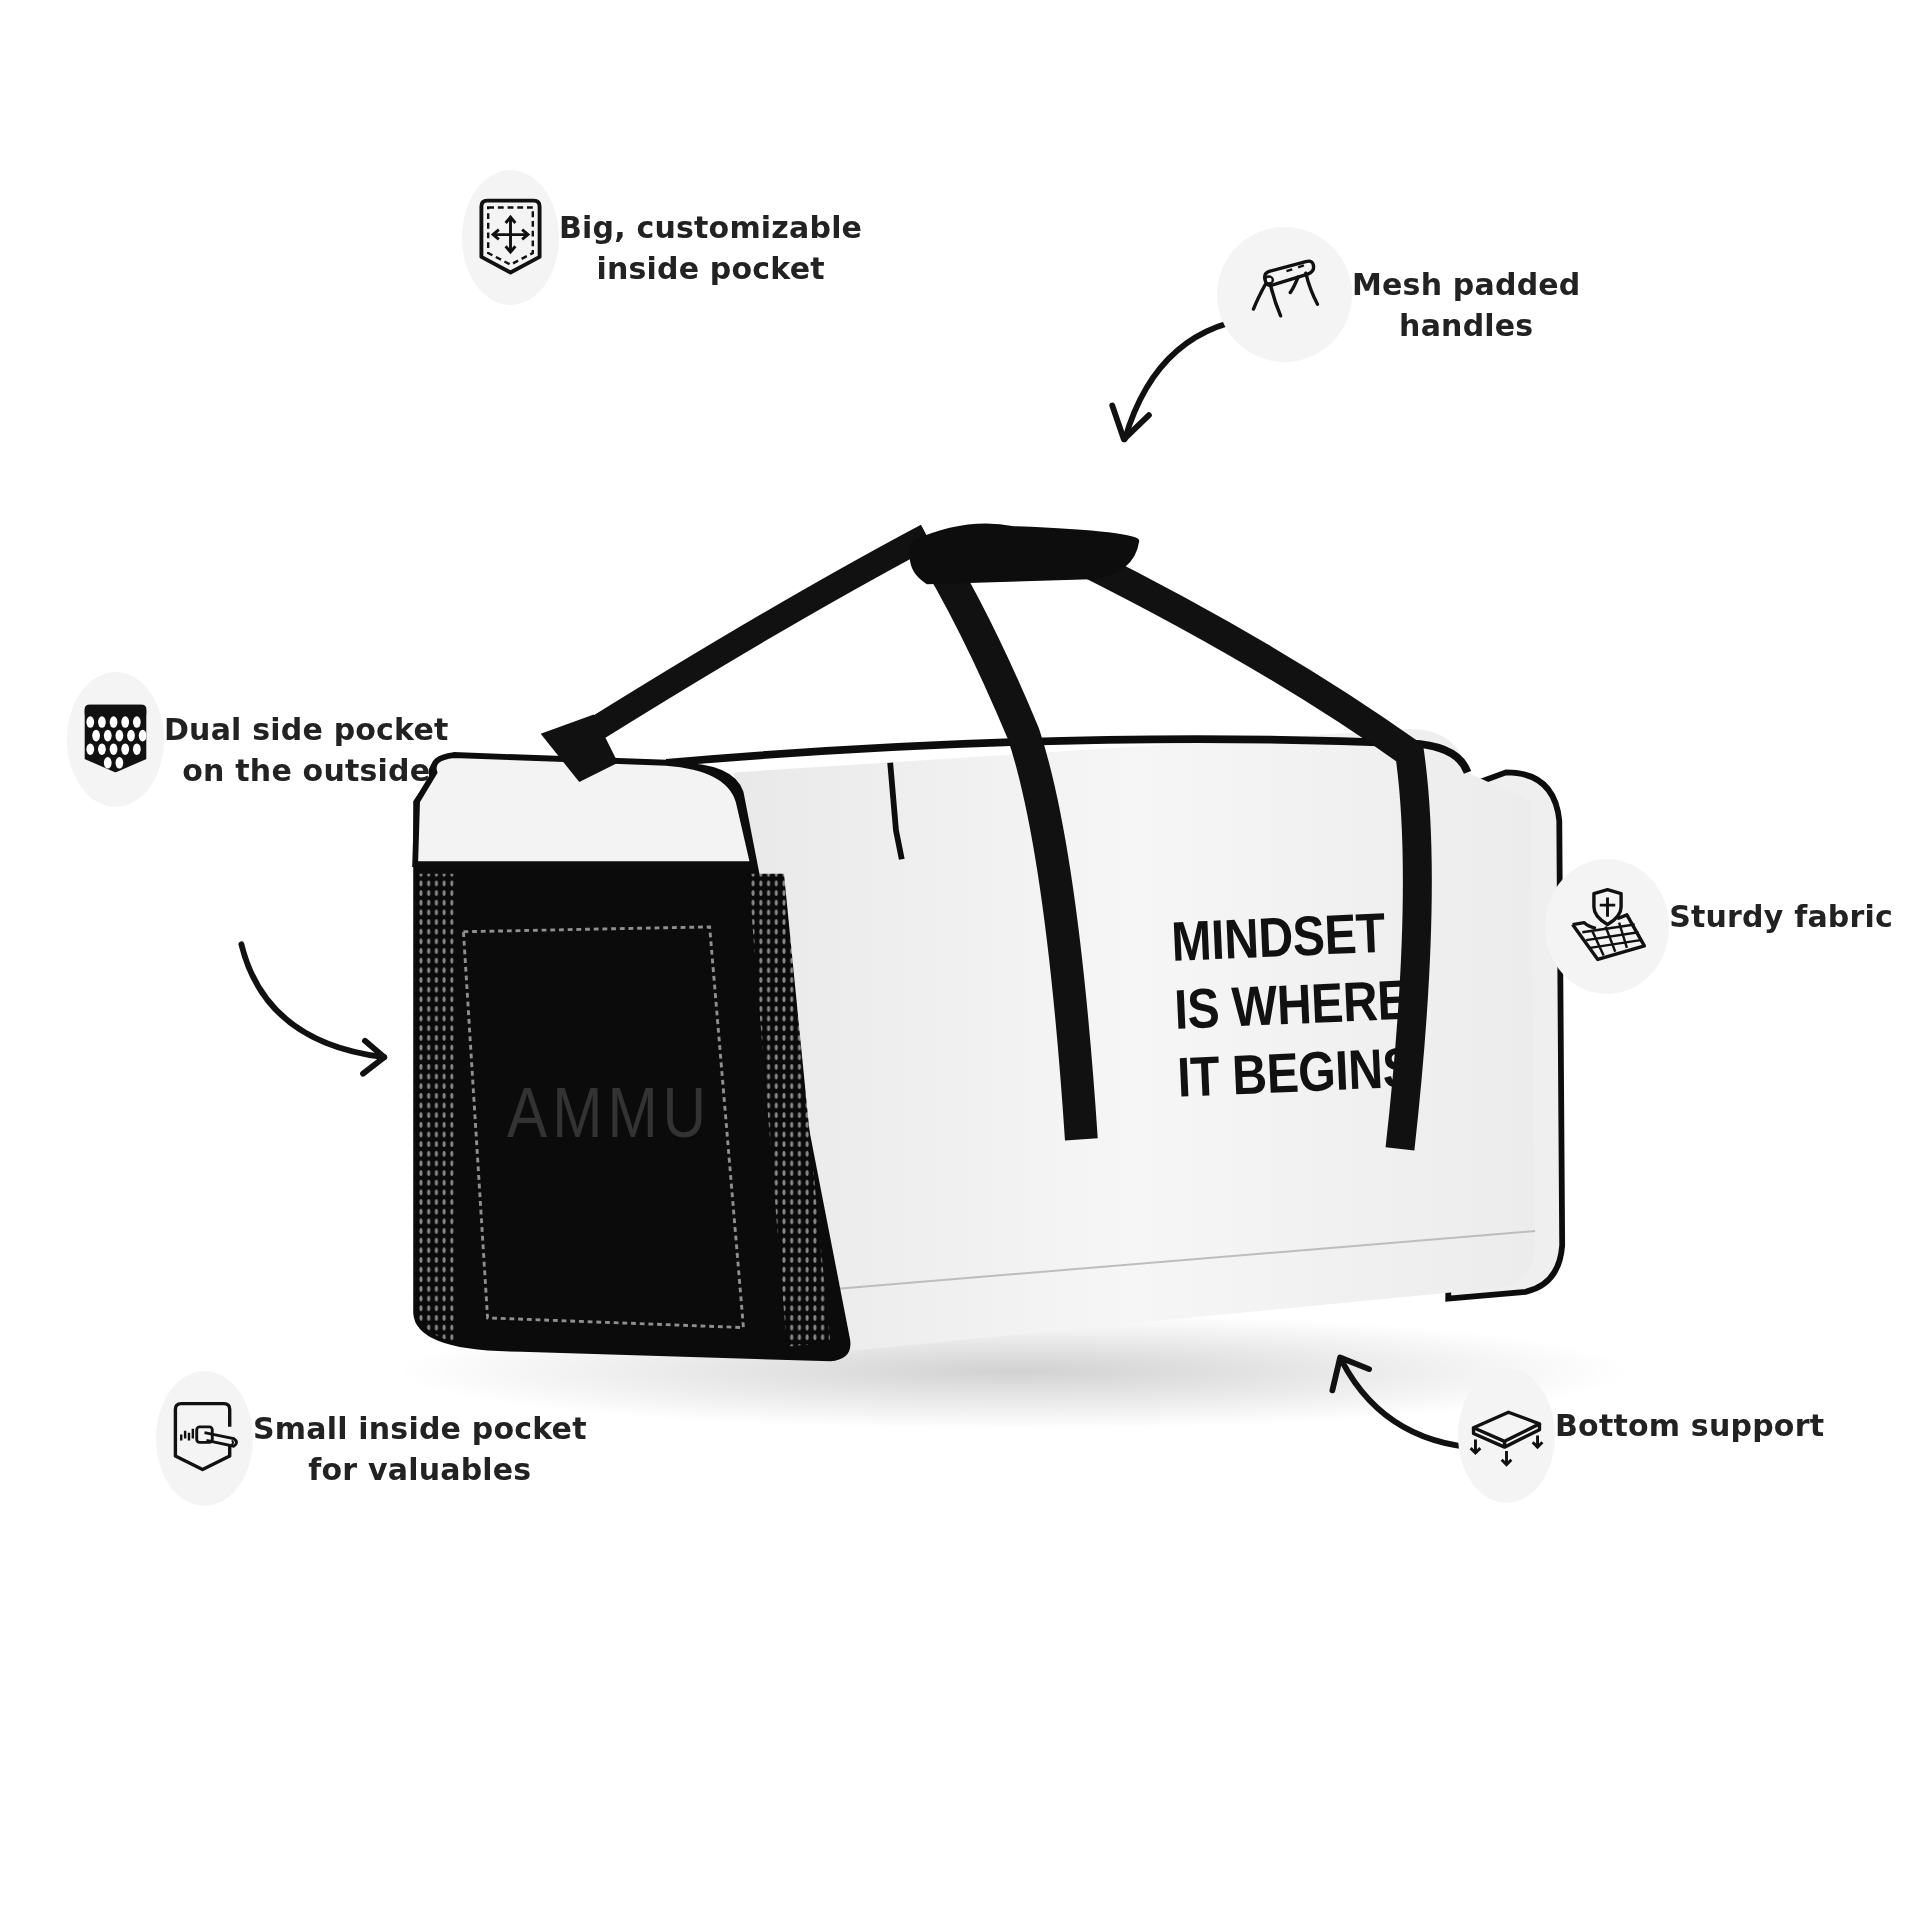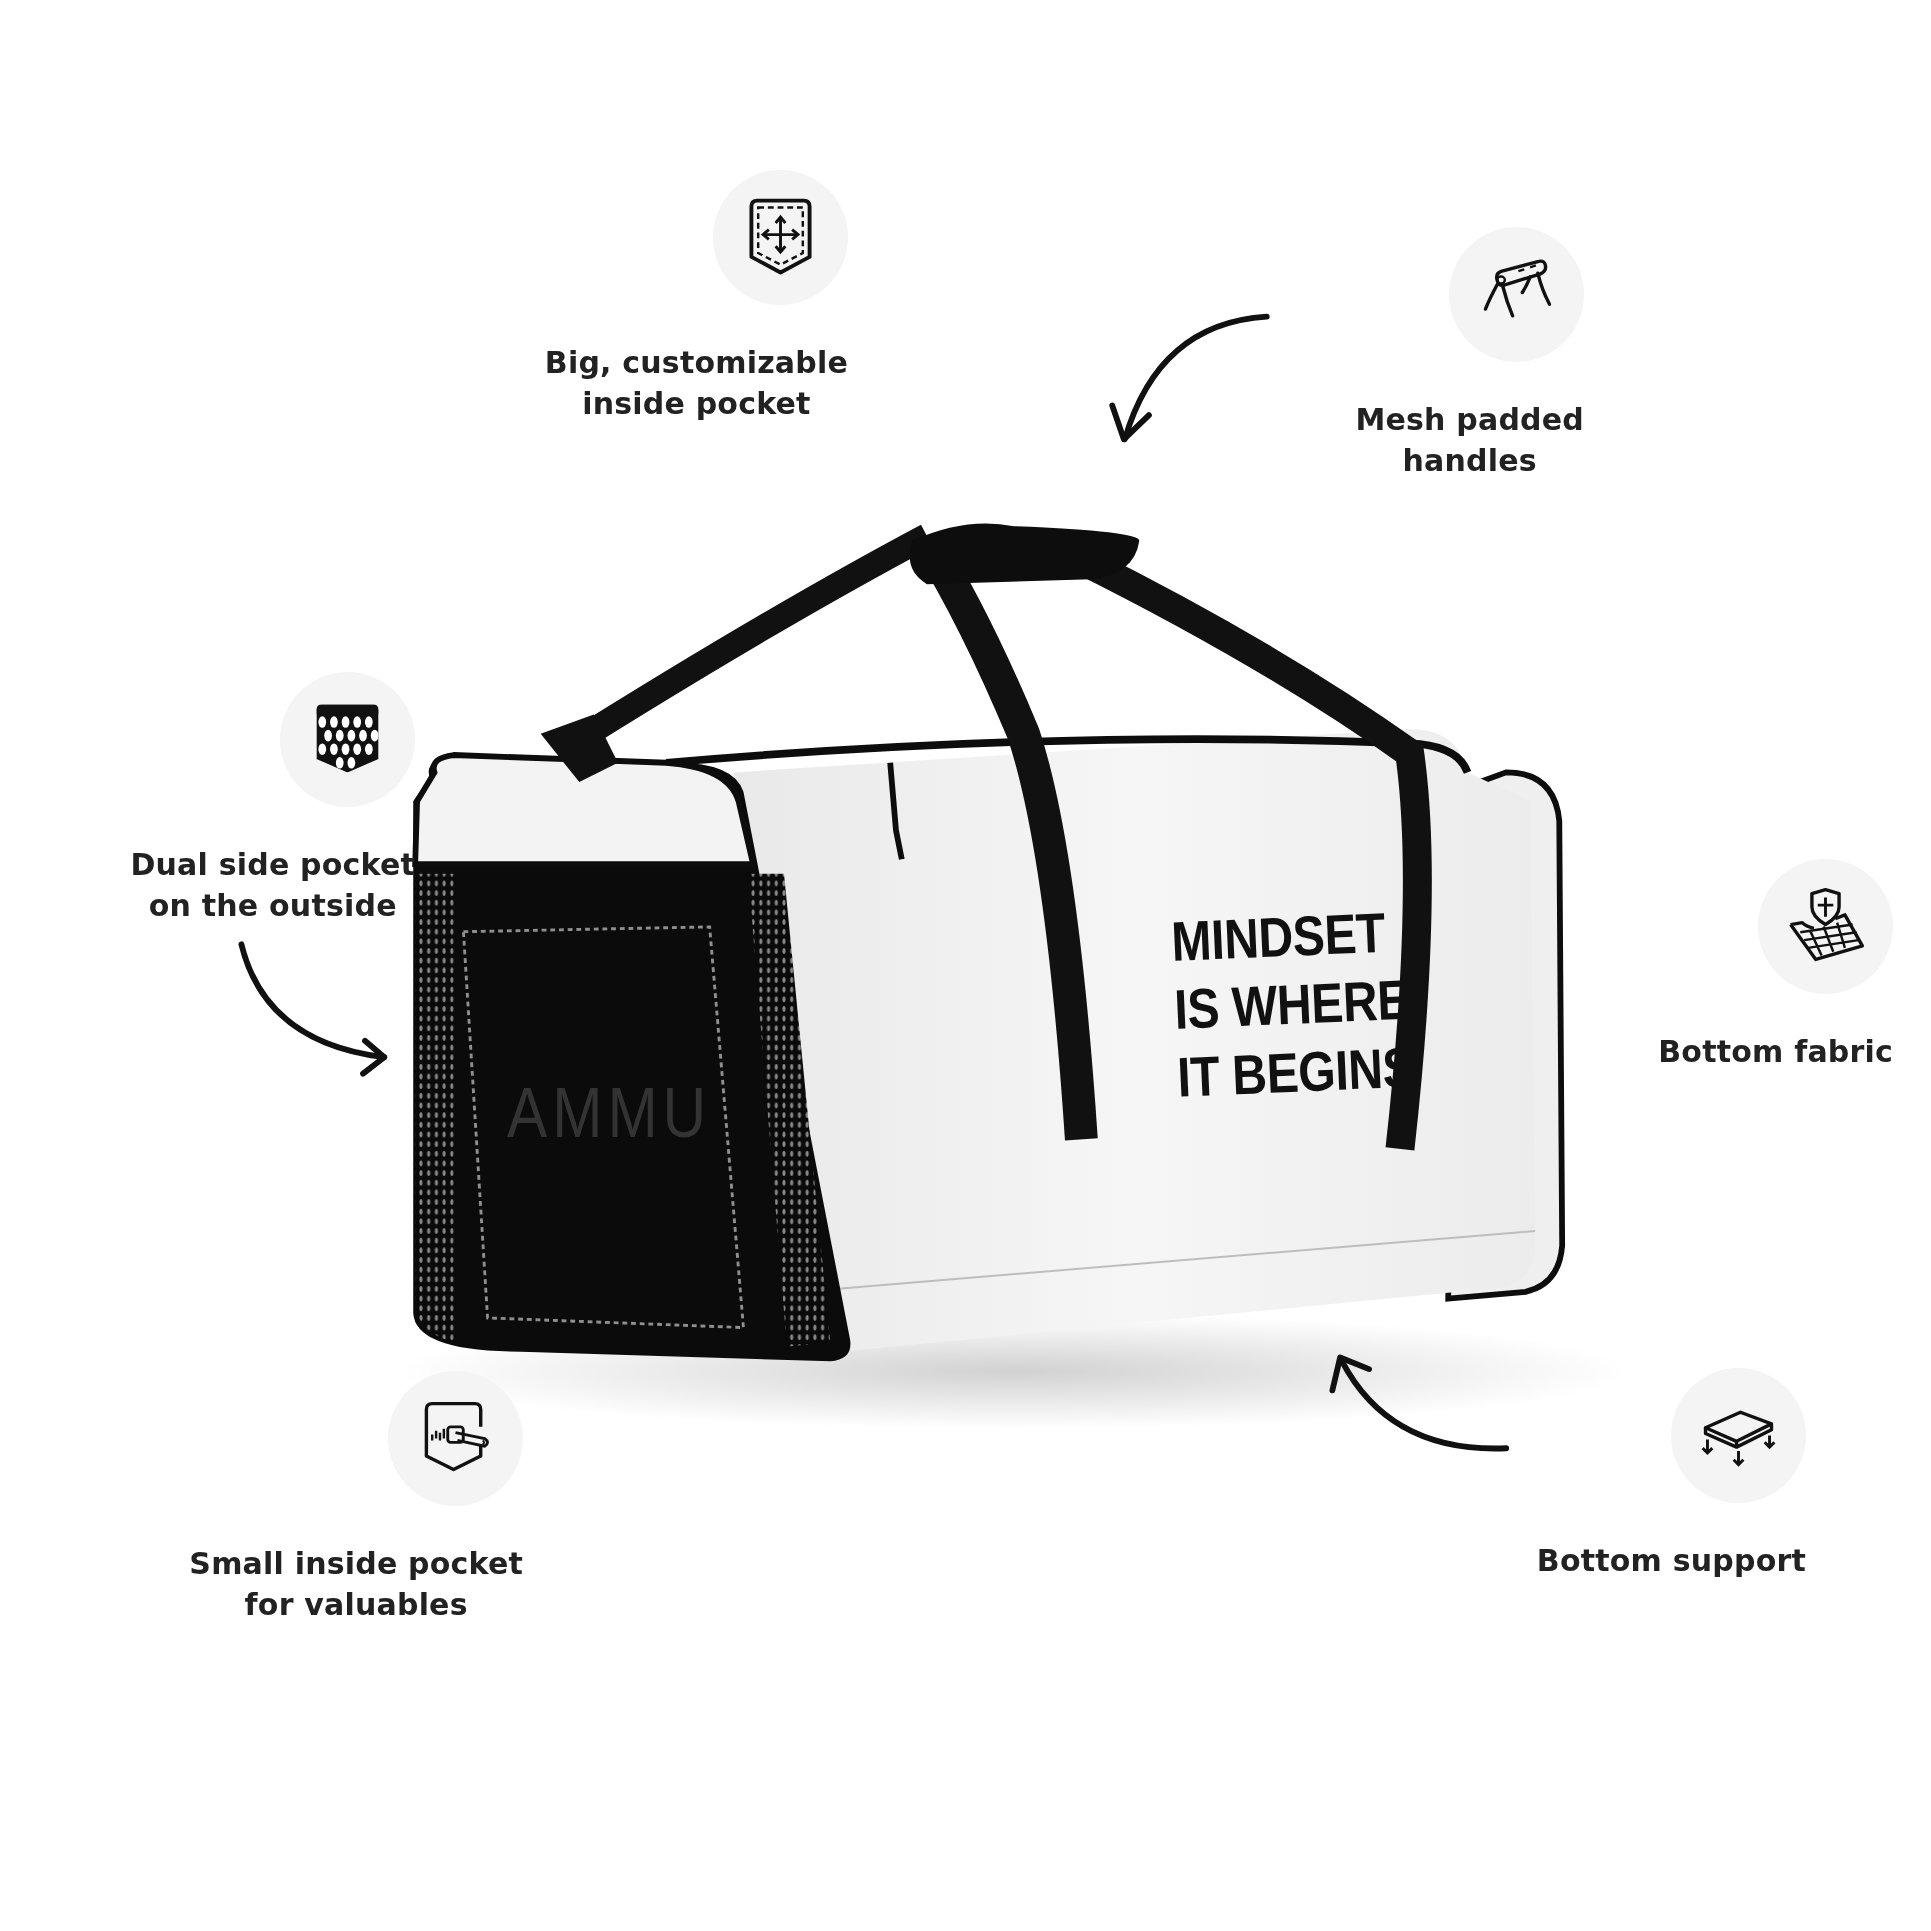--- a/index.html
+++ b/index.html
@@ -1,18 +1,18 @@
 <!DOCTYPE html>
 <html><head>
 <meta charset="utf-8">
 <style>
   html, body { margin: 0; padding: 0; background: #ffffff; }
   body { width: 1931px; height: 1931px; position: relative; overflow: hidden; font-family: "DejaVu Sans", "Liberation Sans", sans-serif; }
   .canvas { position: absolute; left: 0; top: 0; width: 1931px; height: 1931px; background: #ffffff; }
-  .feature { position: absolute; display: flex; flex-direction: column; align-items: flex-end; }
+  .feature { position: absolute; display: flex; flex-direction: row; align-items: flex-start; }
   .icon-circle { width: 135px; height: 135px; border-radius: 50%; background: #f4f4f4; display: flex; align-items: center; justify-content: center; }
   .icon-circle svg { width: 97px; height: 97px; }
   .label { margin-top: 37px; text-align: center; font-weight: bold; font-size: 30px; line-height: 41px; color: #222222; white-space: nowrap; letter-spacing: 0.2px; }
   .arrow { position: absolute; overflow: visible; }
   .bag { position: absolute; left: 0; top: 0; width: 1931px; height: 1931px; }
   .slogan { position: absolute; left: 1170px; top: 908px; font-family: "Liberation Sans", sans-serif; font-weight: bold; font-size: 56px; line-height: 68px; color: #111111; transform: rotate(-2.5deg) scaleX(0.86); transform-origin: left top; letter-spacing: -0.5px; }
   .slogan div { display: block; }
   .brand { position: absolute; left: 507px; top: 1072px; font-family: "Liberation Sans", sans-serif; font-size: 71px; letter-spacing: 5.8px; color: #3a3a3a; transform: scaleX(0.85); transform-origin: left top; opacity: 0.85; }
 </style>
 </head>
@@ -164,21 +164,21 @@
   <div class="feature" style="left:1545px; top:859px; width:348px;">
     <div class="icon-circle">
       <svg viewBox="0 0 100 100">
         <path d="M50 12 L64 16 L64 30 Q64 40 50 48 Q36 40 36 30 L36 16 Z" fill="none" stroke="#111" stroke-width="3.5" stroke-linejoin="round"></path>
         <path d="M50 20 L50 40 M42 28 L58 28" stroke="#111" stroke-width="3"></path>
         <path d="M14 48 L26 46 Q30 50 38 52 M60 42 L70 38 L88 70 L40 84 L14 48" fill="none" stroke="#111" stroke-width="3.5" stroke-linejoin="round"></path>
         <path d="M24 56 L78 48 M28 64 L82 56 M32 72 L84 64 M34 54 L46 80 M48 50 L58 76 M62 46 L70 72" stroke="#111" stroke-width="2.5"></path>
       </svg>
     </div>
     <div class="label">
-      <div>Bottom fabric</div>
+      <div>Sturdy fabric</div>
     </div>
   </div>
 
   <div class="feature" style="left:1458px; top:1368px; width:348px;">
     <div class="icon-circle">
       <svg viewBox="0 0 100 100">
         <path d="M16 42 L52 26 L84 38 L48 56 Z" fill="none" stroke="#111" stroke-width="3.5" stroke-linejoin="round"></path>
         <path d="M16 42 L16 48 L48 62 L84 44 L84 38 M48 56 L48 62" fill="none" stroke="#111" stroke-width="3.5" stroke-linejoin="round"></path>
         <path d="M18 54 L18 68 M13 63 L18 68 L23 63 M50 66 L50 80 M45 75 L50 80 L55 75 M82 50 L82 62 M77 57 L82 62 L87 57" fill="none" stroke="#111" stroke-width="3"></path>
       </svg>

